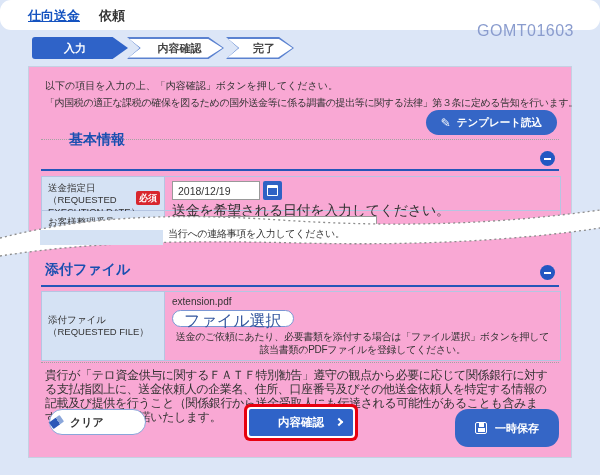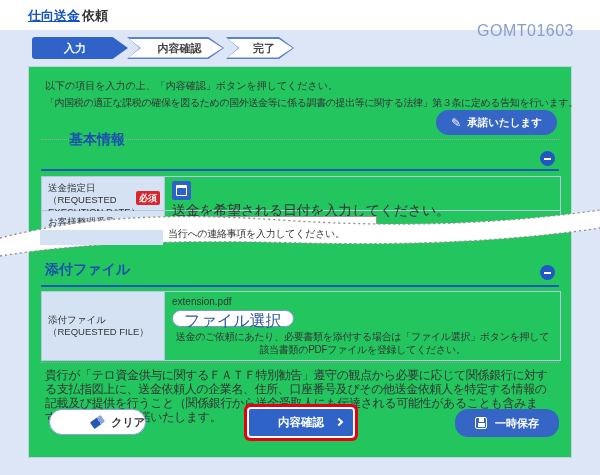--- a/index.html
+++ b/index.html
@@ -1,38 +1,38 @@
 <!DOCTYPE html>
 <html><head>
 <meta charset="utf-8">
 <style>
   * { margin:0; padding:0; box-sizing:border-box; }
   html,body { width:600px; height:475px; }
   body { font-family:"Liberation Sans","DejaVu Sans",sans-serif; background:#dce6f7; position:relative; overflow:hidden; }
 
   
-  .topbar { position:absolute; left:0; top:0; width:600px; height:30px; background:#fff; }
+  .topbar { position:absolute; left:0; top:0; width:600px; height:30px; background:#fff;border-radius:11px; }
   .app-title { position:absolute; left:28px; top:7px; font-size:13px; font-weight:bold; color:#1553c0; text-decoration:underline; cursor:pointer; }
-  .page-title { position:absolute; left:82px; top:7px; font-size:13px; font-weight:bold; color:#333; }
+  .page-title { position:absolute; left:99px; top:7px; font-size:13px; font-weight:bold; color:#333; }
   .screen-id { position:absolute; right:26px; top:22px; font-size:16px; color:#8a9cce; letter-spacing:.5px; }
 
   
   .step { position:absolute; top:37px; height:22px; font-size:11px; }
   .step-active { left:32px; width:96px; background:#2f63c8; color:#fff; font-weight:bold;
     clip-path:polygon(0 0,84% 0,100% 50%,84% 100%,0 100%); border-radius:3px 0 0 3px;
     display:flex; align-items:center; justify-content:center; padding-right:10px; }
   .step-out { background:#5b82d0; }
   .step-in { position:absolute; left:1.5px; top:1.5px; right:1.5px; bottom:1.5px; background:#fff;
     display:flex; align-items:center; justify-content:center; color:#444; font-weight:bold; }
   .step2 { left:127px; width:97px; } .step2, .step2 .step-in { clip-path:polygon(0 0,84% 0,100% 50%,84% 100%,0 100%,13% 50%); }
   .step3 { left:226px; width:68px; } .step3, .step3 .step-in { clip-path:polygon(0 0,78% 0,100% 50%,78% 100%,0 100%,18% 50%); }
   .step2 .step-in, .step3 .step-in { padding-left:8px; }
 
   
-  .card { position:absolute; left:28px; top:66px; width:544px; height:392px; background:#22c55e; border:1px solid #c5d0e2; }
+  .card { position:absolute; left:28px; top:66px; width:544px; height:392px; background:#f9a8d4; border:1px solid #c5d0e2; }
   .txt { font-size:10px; color:#333; line-height:15px; }
   .intro1 { position:absolute; left:16px; top:11px; }
   .intro2 { position:absolute; left:16px; top:28px; letter-spacing:-0.4px; white-space:nowrap; }
   .btn-template { position:absolute; right:14px; top:43px; height:25px; border-radius:13px; background:#3566c6; border:none;
     color:#fff; font-weight:bold; font-size:10.5px; padding:0 15px; display:flex; align-items:center; gap:6px; cursor:pointer; font-family:inherit; }
   .pencil { font-size:12px; line-height:1; }
   .dotted-sep { position:absolute; left:12px; right:12px; border-top:1px dotted #a3a3a3; }
   .sep1 { top:72px; } .sep2 { top:295px; }
 
   .section-title { position:absolute; left:16px; font-size:14px; font-weight:bold; color:#1a4fb0; }
@@ -70,28 +70,28 @@
   
   .tear { position:absolute; left:0; top:200px; width:600px; height:70px; pointer-events:none; }
   .tear-label-remnant { position:absolute; left:40px; top:230px; width:123px; height:15px; background:#d5e2f4; }
   .tear-helper { position:absolute; left:168px; top:227px; font-size:10px; color:#333; letter-spacing:-0.3px; }
 
   
   .agreement { position:absolute; left:16px; top:301px; width:513px; font-size:12px; color:#333; line-height:14px; letter-spacing:-0.4px; }
 
   
   .btn-clear { position:absolute; left:20px; top:342px; width:97px; height:26px; border-radius:13px; background:#fff;
-    border:1.5px solid #8aa6da; color:#333; font-weight:bold; font-size:11px; display:flex; align-items:center; justify-content:flex-end; gap:7px; cursor:pointer; font-family:inherit; }
+    border:1.5px solid #8aa6da; color:#333; font-weight:bold; font-size:11px; display:flex; align-items:center; justify-content:flex-start; gap:7px; cursor:pointer; font-family:inherit; }
   .icon-eraser { width:13px; height:8px; border-radius:1px; transform:rotate(-35deg);
     background:linear-gradient(90deg,#2b57b8 62%,#8aa6da 62%); }
   .btn-confirm { position:absolute; left:220px; top:342px; width:104px; height:27px; background:#2f63c8; border:none; border-radius:2px;
     color:#fff; font-weight:bold; font-size:11.5px; cursor:pointer; font-family:inherit;
     box-shadow:0 0 0 2px #fff, 0 0 0 5px #e8000f; display:flex; align-items:center; justify-content:center; }
   .chev { position:absolute; right:11px; top:9.5px; width:6px; height:6px; border-top:2px solid #fff; border-right:2px solid #fff; transform:rotate(45deg); }
-  .btn-save { position:absolute; left:426px; top:342px; width:104px; height:28px; border-radius:13px; background:#3566c6; border:none;
+  .btn-save { position:absolute; left:426px; top:342px; width:104px; height:38px; border-radius:13px; background:#3566c6; border:none;
     color:#fff; font-weight:bold; font-size:11px; display:flex; align-items:center; justify-content:center; gap:8px; cursor:pointer; font-family:inherit; }
   .icon-floppy { width:12px; height:12px; border:1px solid #fff; border-radius:2px; position:relative; }
   .icon-floppy::before { content:''; position:absolute; top:0; left:3px; width:5px; height:4px; background:#fff; }
   .icon-floppy::after { content:''; position:absolute; bottom:1px; left:2px; width:7px; height:4px; background:#fff; }
 </style>
 </head>
 <body>
 
 <div class="topbar">
   <span class="app-title">仕向送金</span>
@@ -105,36 +105,37 @@
 </div>
 <div class="step step-out step3">
   <div class="step-in">完了</div>
 </div>
 
 <div class="card">
   <div class="txt intro1">以下の項目を入力の上、「内容確認」ボタンを押してください。</div>
   <div class="txt intro2">「内国税の適正な課税の確保を図るための国外送金等に係る調書の提出等に関する法律」第３条に定める告知を行います。</div>
   <button class="btn-template">
     <span class="pencil">✎</span>
-    <span>承諾いたします</span>
+    <span>テンプレート読込</span>
   </button>
   <div class="dotted-sep sep1"></div>
 
   <div class="section-title t-basic">基本情報</div>
   <div class="icon-minus m-basic"></div>
   <div class="section-line l-basic"></div>
 
   <div class="ftable tbl-basic">
     <div class="frow row-date">
       <div class="fcell-label">
         <span>送金指定日（REQUESTED EXECUTION DATE）</span>
         <span class="badge-req">必須</span>
       </div>
       <div class="fcell-value">
         <div class="date-line">
+          <input class="input input-date" value="2018/12/19" style="">
           <button class="btn-cal">
             <span class="icon-cal"></span>
           </button>
         </div>
         <div class="helper">送金を希望される日付を入力してください。</div>
       </div>
     </div>
     <div class="frow row-ref">
       <div class="fcell-label">
         <span>お客様整理番号</span>

